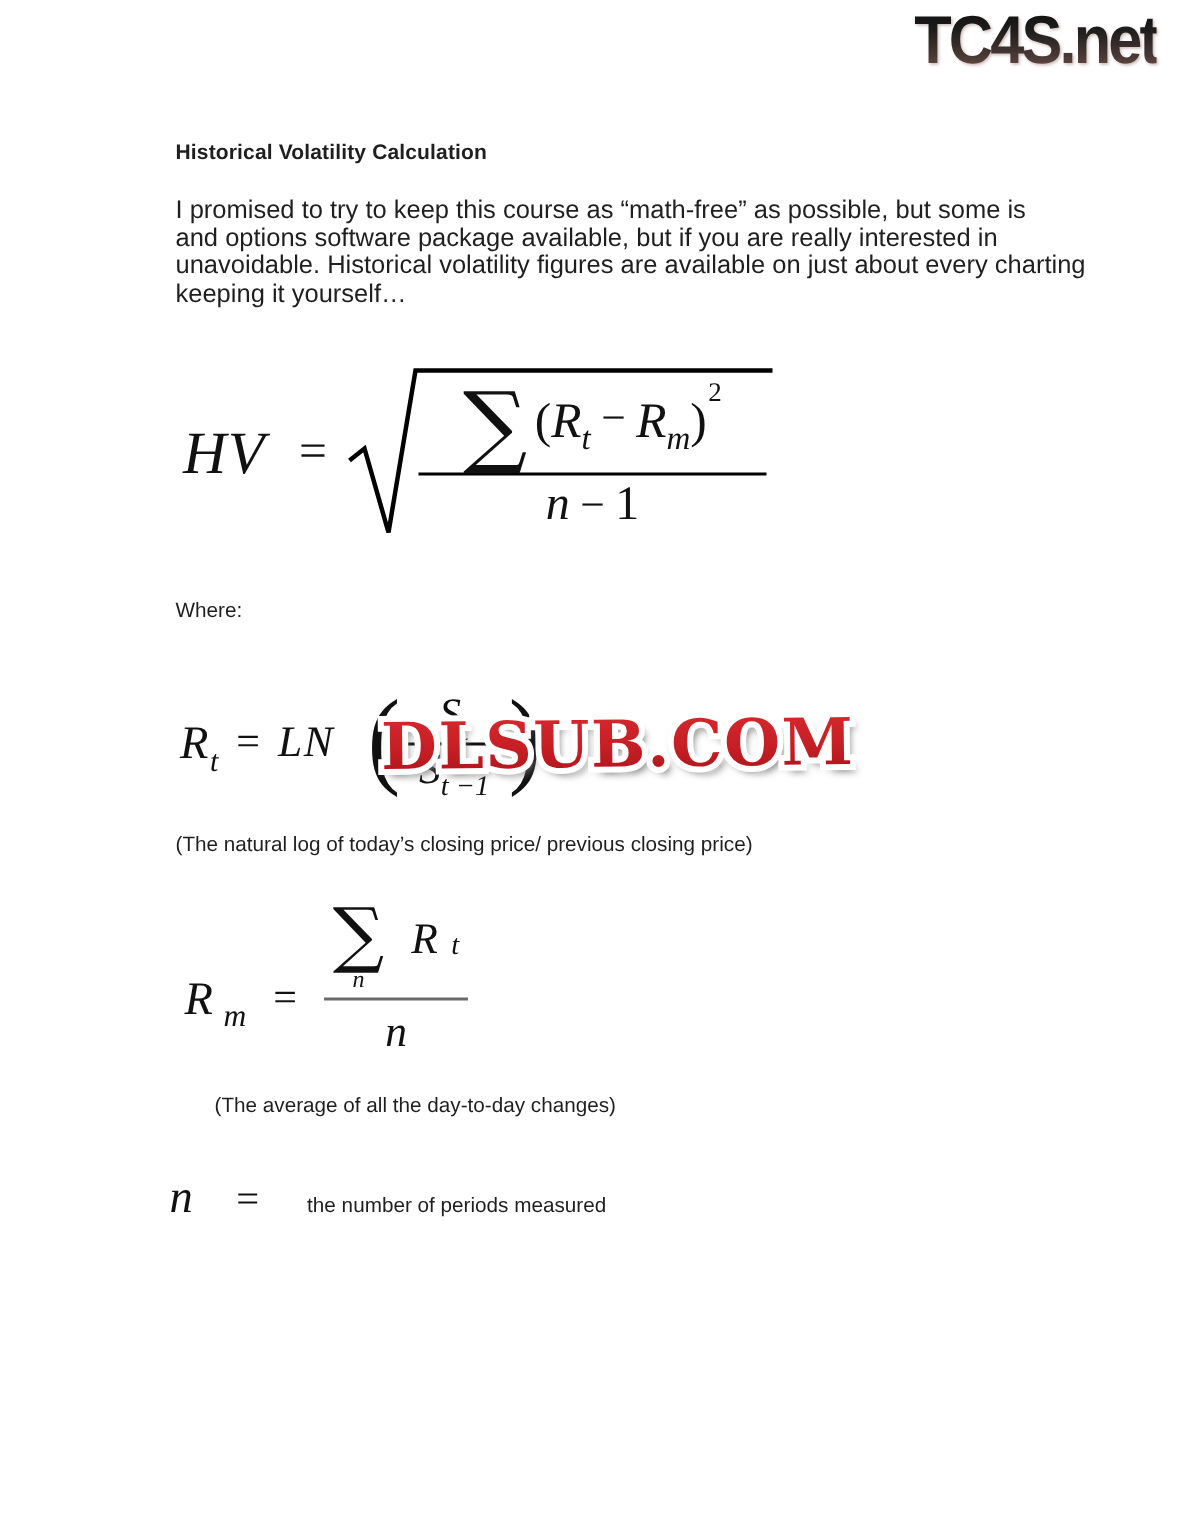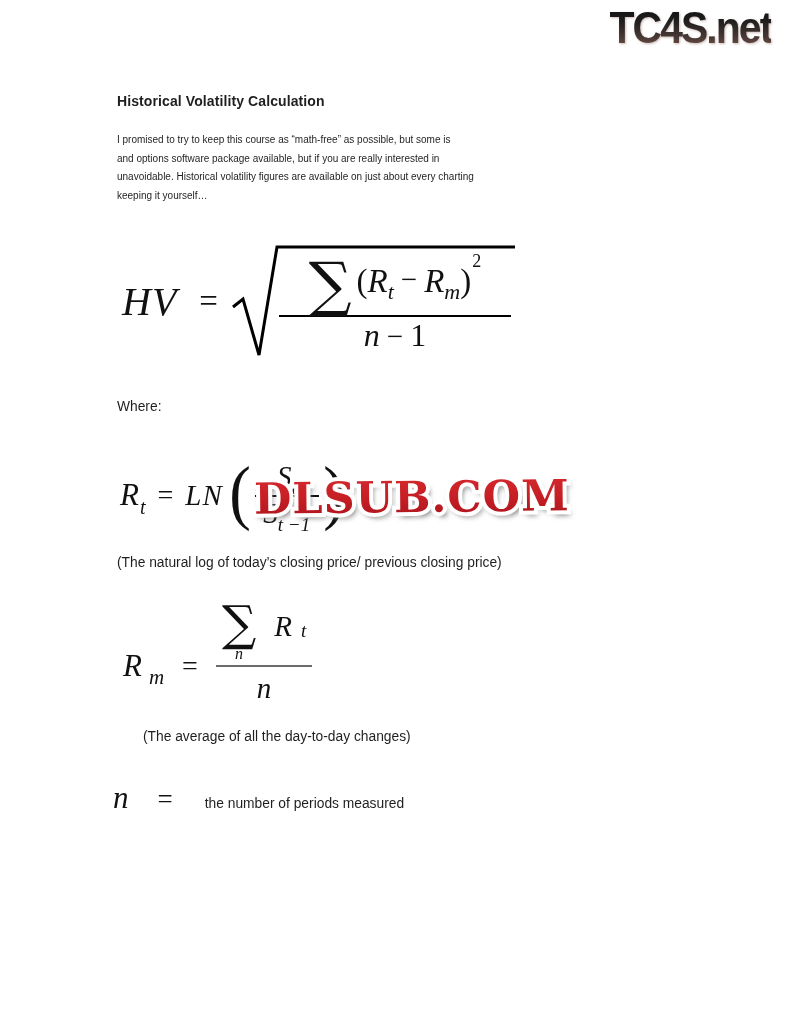--- a/index.html
+++ b/index.html
@@ -38,21 +38,21 @@
     left: 117px;
     top: 93px;
     font-size: 14px;
     font-weight: bold;
     letter-spacing: 0.1px;
   }
   .intro {
     position: absolute;
     left: 117px;
     top: 131px;
-    font-size: 10px;
+    font-size: 17px;
     line-height: 18.6px;
   }
   .plain-label { position: absolute; font-size: 13.8px; }
   .where-label   { left: 117px; top: 399px; }
   .note-log      { left: 117px; top: 555px; }
   .note-average  { left: 117px; top: 729px; margin-left: 26px; }
 
   
   .math { font-family: "Liberation Serif", "DejaVu Serif", serif; color: #111; }
   .it   { font-style: italic; }
@@ -82,21 +82,21 @@
   .hv-num .sup   { font-size: 18px; transform: translateY(-20px); margin-left: 1px; }
   .hv-bar { width: 100%; border-top: 2.5px solid #000; margin-top: 3px; }
   .hv-den { font-size: 32px; margin-top: 1px; line-height: 1.1; }
   .hv-den .minus { font-size: 29px; margin: 0 7px; }
 
   
   .f-rt { position: absolute; left: 120px; top: 459px; display: flex; align-items: center; z-index: 1; }
   .rt-lhs { font-size: 31px; }
   .rt-sub { font-size: 20px; transform: translateY(9px); display: inline-block; margin-left: 1px; }
   .rt-eq  { font-size: 28px; margin: 0 12px 0 12px; }
-  .rt-fn  { font-size: 29px; letter-spacing: 1px; margin-right: 5px; }
+  .rt-fn  { font-size: 29px; letter-spacing: 1px; margin-right: 21px; }
   .big-paren { font-size: 72px; font-weight: 400; line-height: 1; transform: translateY(-3px) scaleX(0.9); }
   .frac-rt { display: flex; flex-direction: column; align-items: center; margin: 0 3px; min-width: 64px; }
   .frac-rt .row { line-height: 1; }
   .frac-rt .base { font-size: 29px; }
   .frac-rt .sub  { font-size: 19px; display: inline-block; transform: translateY(8px); }
   .rt-bar { width: 100%; border-top: 2px solid #111; margin: 4px 0 2px 0; }
 
   
   .f-rm { position: absolute; left: 123px; top: 604px; display: flex; align-items: flex-start; }
   .rm-lhs-group { display: flex; align-items: baseline; transform: translateY(46px); }

